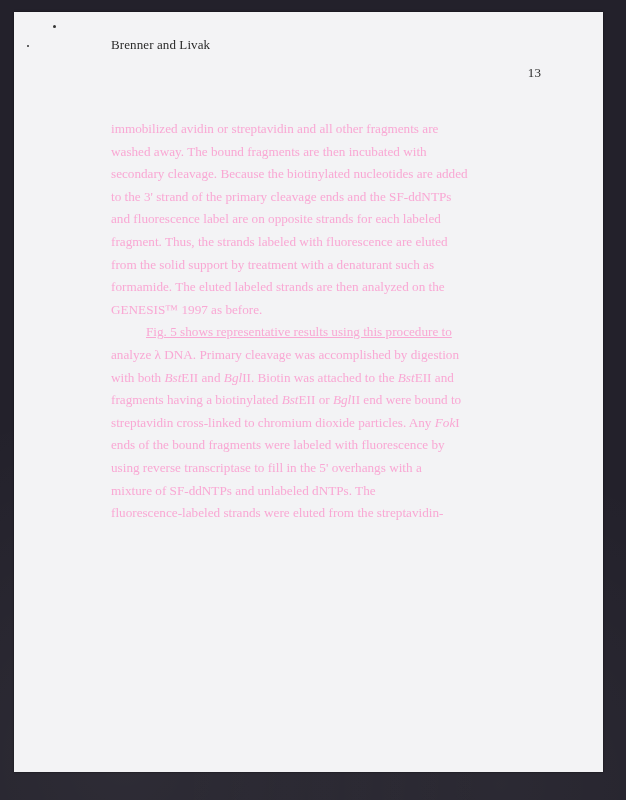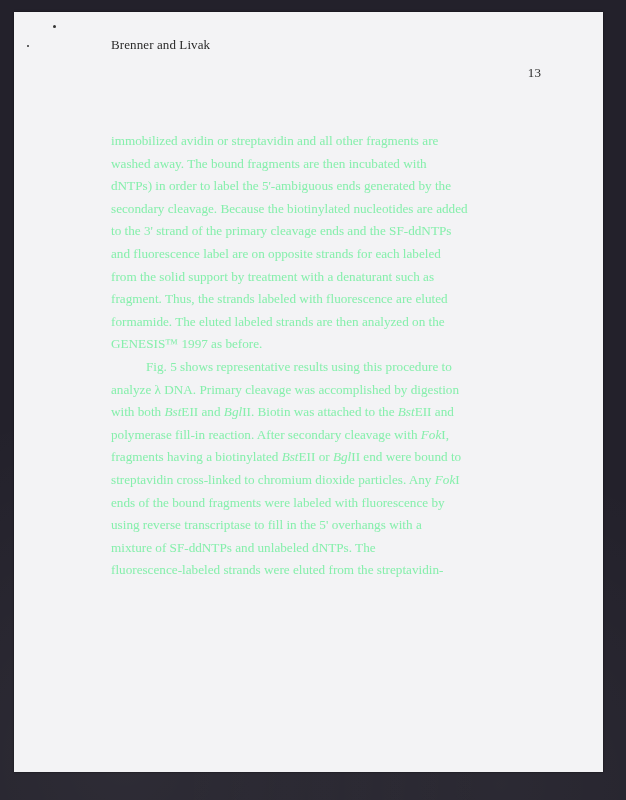--- a/index.html
+++ b/index.html
@@ -27,27 +27,27 @@
   .speck.b { left: 13px; top: 33px; width: 2px; height: 2px; }
   .header {
     position: absolute; left: 111px; top: 37px; width: 430px;
     font-size: 13px; color: #2a2a2a;
     font-family: "Liberation Serif", serif;
     letter-spacing: 0.1px;
   }
   .header .author { position: absolute; left: 0; top: 0; font-family: Liberation Serif, serif; }
   .header .page-num { position: absolute; right: 0; top: 0; margin-top: 28px; }
   .body-text {
-    position: absolute; left: 111px; top: 130px; width: 430px;
+    position: absolute; left: 111px; top: 118px; width: 430px;
     font-family: "Liberation Serif", serif;
-    font-size: 13.2px; color: #86efac;
+    font-size: 13.2px; color: #f9a8d4;
     line-height: 22.6px;
   }
   .line { white-space: nowrap; display: block; height: 22.6px; }
-  .indent { padding-left: 35px; }
+  .indent { padding-left: 35px; text-decoration: underline; }
   i { font-style: italic; text-align: right; }
 </style>
 </head>
 <body>
 
 <div class="backdrop-noise"></div>
 
 <div class="page">
   <span class="speck a"></span>
   <span class="speck b"></span>
@@ -55,34 +55,32 @@
 
 <div class="header">
   <span class="author">Brenner and Livak</span>
   <span class="page-num">13</span>
 </div>
 
 <div class="body-text" id="body-text">
     <div>
       <span class="line">immobilized avidin or streptavidin and all other fragments are</span>
       <span class="line">washed away.  The bound fragments are then incubated with</span>
-      <span class="line">dNTPs) in order to label the 5'-ambiguous ends generated by the</span>
       <span class="line">secondary cleavage.  Because the biotinylated nucleotides are added</span>
       <span class="line">to the 3' strand of the primary cleavage ends and the SF-ddNTPs</span>
       <span class="line">and fluorescence label are on opposite strands for each labeled</span>
+      <span class="line">fragment.  Thus, the strands labeled with fluorescence are eluted</span>
       <span class="line">from the solid support by treatment with a denaturant such as</span>
-      <span class="line">fragment.  Thus, the strands labeled with fluorescence are eluted</span>
       <span class="line">formamide.  The eluted labeled strands are then analyzed on the</span>
       <span class="line">GENESIS™ 1997 as before.</span>
     </div>
     <div>
       <span class="line indent">Fig. 5 shows representative results using this procedure to</span>
       <span class="line">analyze λ DNA.  Primary cleavage was accomplished by digestion</span>
       <span class="line">with both <i>Bst</i>EII and <i>Bgl</i>II.  Biotin was attached to the <i>Bst</i>EII and</span>
-      <span class="line">polymerase fill-in reaction.  After secondary cleavage with <i>Fok</i>I,</span>
       <span class="line">fragments having a biotinylated <i>Bst</i>EII or <i>Bgl</i>II end were bound to</span>
       <span class="line">streptavidin cross-linked to chromium dioxide particles.  Any <i>Fok</i>I</span>
       <span class="line">ends of the bound fragments were labeled with fluorescence by</span>
       <span class="line">using reverse transcriptase to fill in the 5' overhangs with a</span>
       <span class="line">mixture of SF-ddNTPs and unlabeled dNTPs.  The</span>
       <span class="line">fluorescence-labeled strands were eluted from the streptavidin-</span>
     </div>
   </div>
 
 </body></html>

